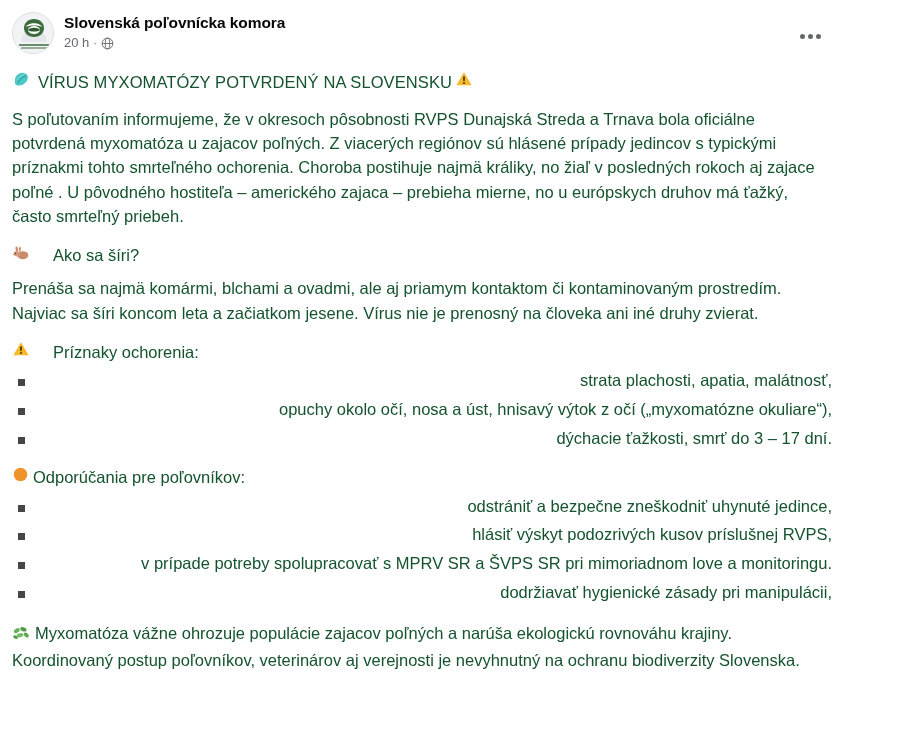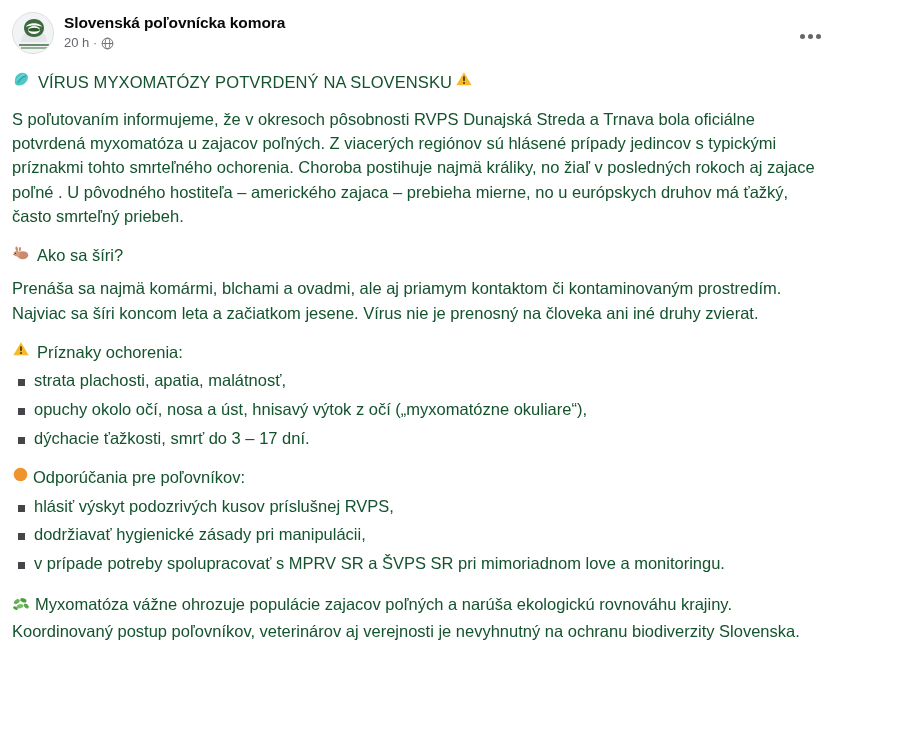--- a/index.html
+++ b/index.html
@@ -101,27 +101,28 @@
   }
   .headline .txt { letter-spacing: 0.1px; }
   .para {
     margin: 11px 0 0 0;
     text-align: left;
   }
   .section-head {
     margin: 15px 0 0 0;
     display: flex;
     align-items: baseline;
-    gap: 7px;
+    gap: 23px;
   }
   .emoji-img { display: inline-block; vertical-align: -2px; }
   ul.bullets {
     list-style: none;
     margin: 3px 0 0 0;
     padding: 0;
+    text-align: right;
   }
   ul.bullets li {
     position: relative;
     padding-left: 22px;
     margin-top: 4px;
     line-height: 1.5;
   }
   ul.bullets li::before {
     content: "";
     position: absolute;
@@ -241,23 +242,24 @@
 
     <div class="section-head" style="gap:4px;">
       <span class="emoji-img">
         <svg width="17" height="17" viewBox="0 0 20 20" aria-hidden="true">
           <circle cx="10" cy="10" r="8" fill="#f0932b"></circle>
         </svg>
       </span>
       <span class="txt">Odporúčania pre poľovníkov:</span>
     </div>
     <ul class="bullets">
+      <li>odstrániť a bezpečne zneškodniť uhynuté jedince,</li>
       <li>hlásiť výskyt podozrivých kusov príslušnej RVPS,</li>
+      <li>v prípade potreby spolupracovať s MPRV SR a ŠVPS SR pri mimoriadnom love a monitoringu.</li>
       <li>dodržiavať hygienické zásady pri manipulácii,</li>
-      <li>v prípade potreby spolupracovať s MPRV SR a ŠVPS SR pri mimoriadnom love a monitoringu.</li>
     </ul>
 
     <p class="closing">
       <span class="inline-emoji-wrap">
         <svg width="19" height="17" viewBox="0 0 20 18" aria-hidden="true">
           <ellipse cx="5" cy="6" rx="3.4" ry="2.2" transform="rotate(-35 5 6)" fill="#67b155"></ellipse>
           <ellipse cx="12" cy="4.6" rx="3.4" ry="2.1" transform="rotate(20 12 4.6)" fill="#4e9c42"></ellipse>
           <ellipse cx="8.4" cy="10.8" rx="3.6" ry="2.2" transform="rotate(-10 8.4 10.8)" fill="#76c063"></ellipse>
           <ellipse cx="15" cy="10.6" rx="3.1" ry="2" transform="rotate(40 15 10.6)" fill="#5aa84c"></ellipse>
           <ellipse cx="3.6" cy="12.8" rx="2.6" ry="1.7" transform="rotate(25 3.6 12.8)" fill="#4e9c42"></ellipse>

